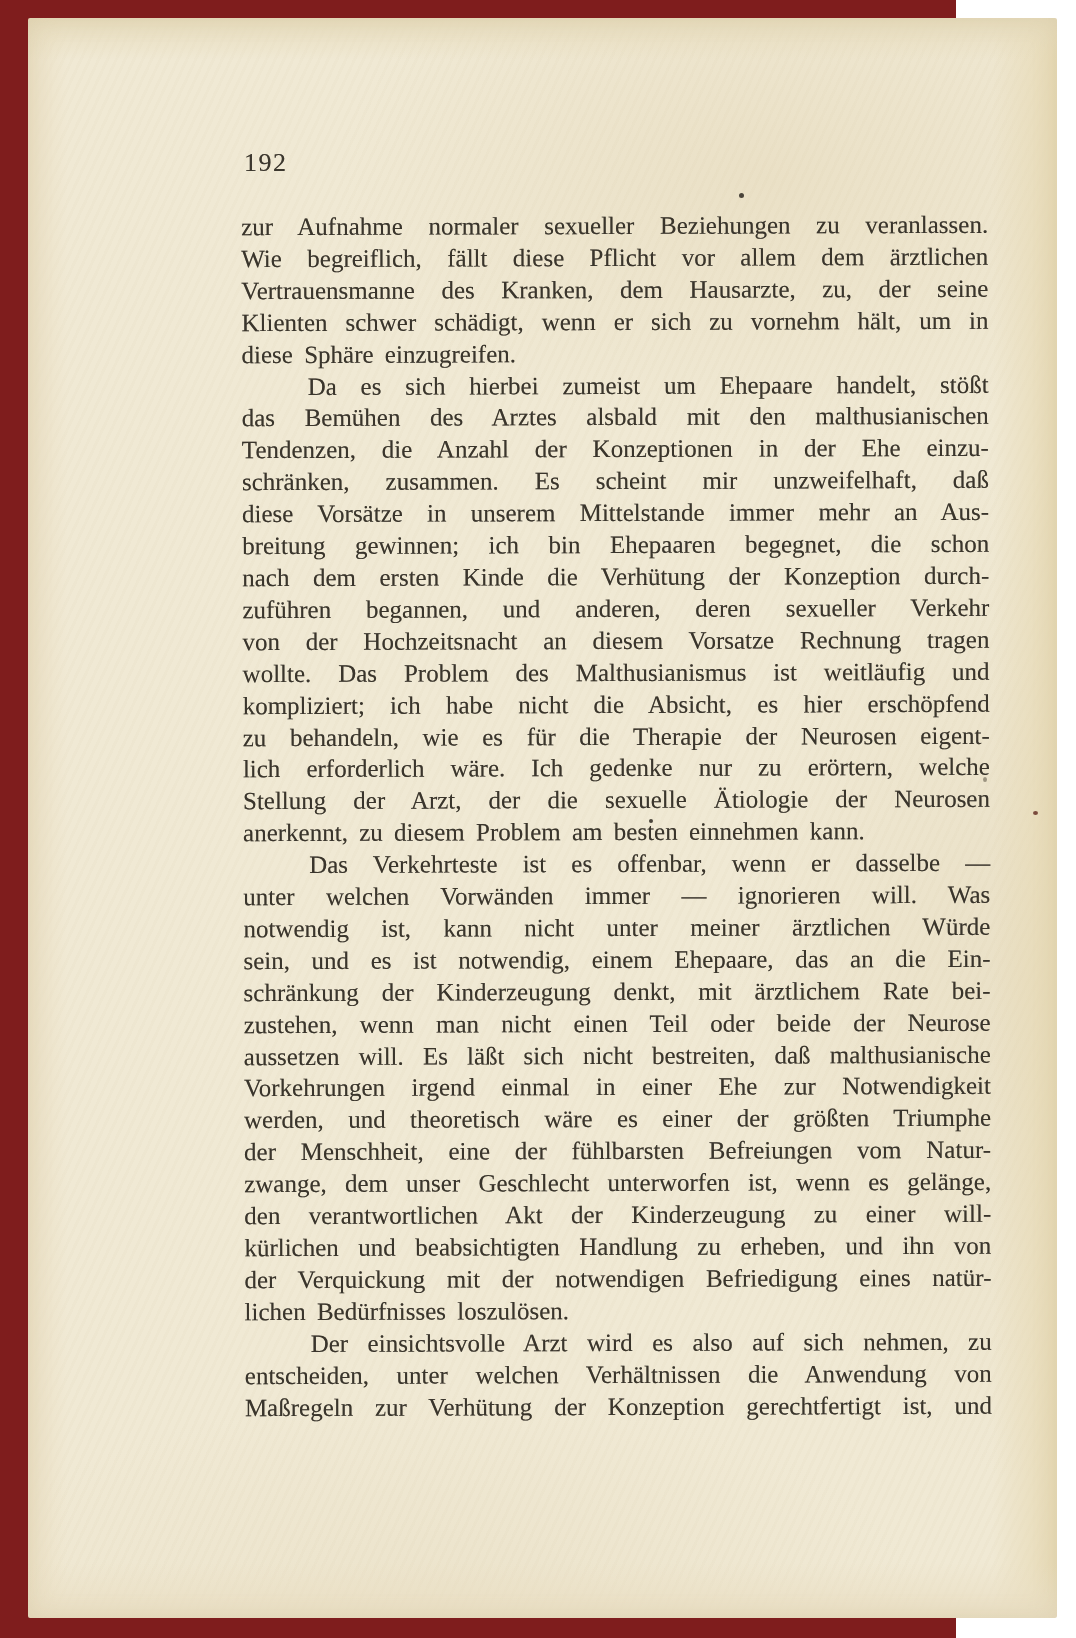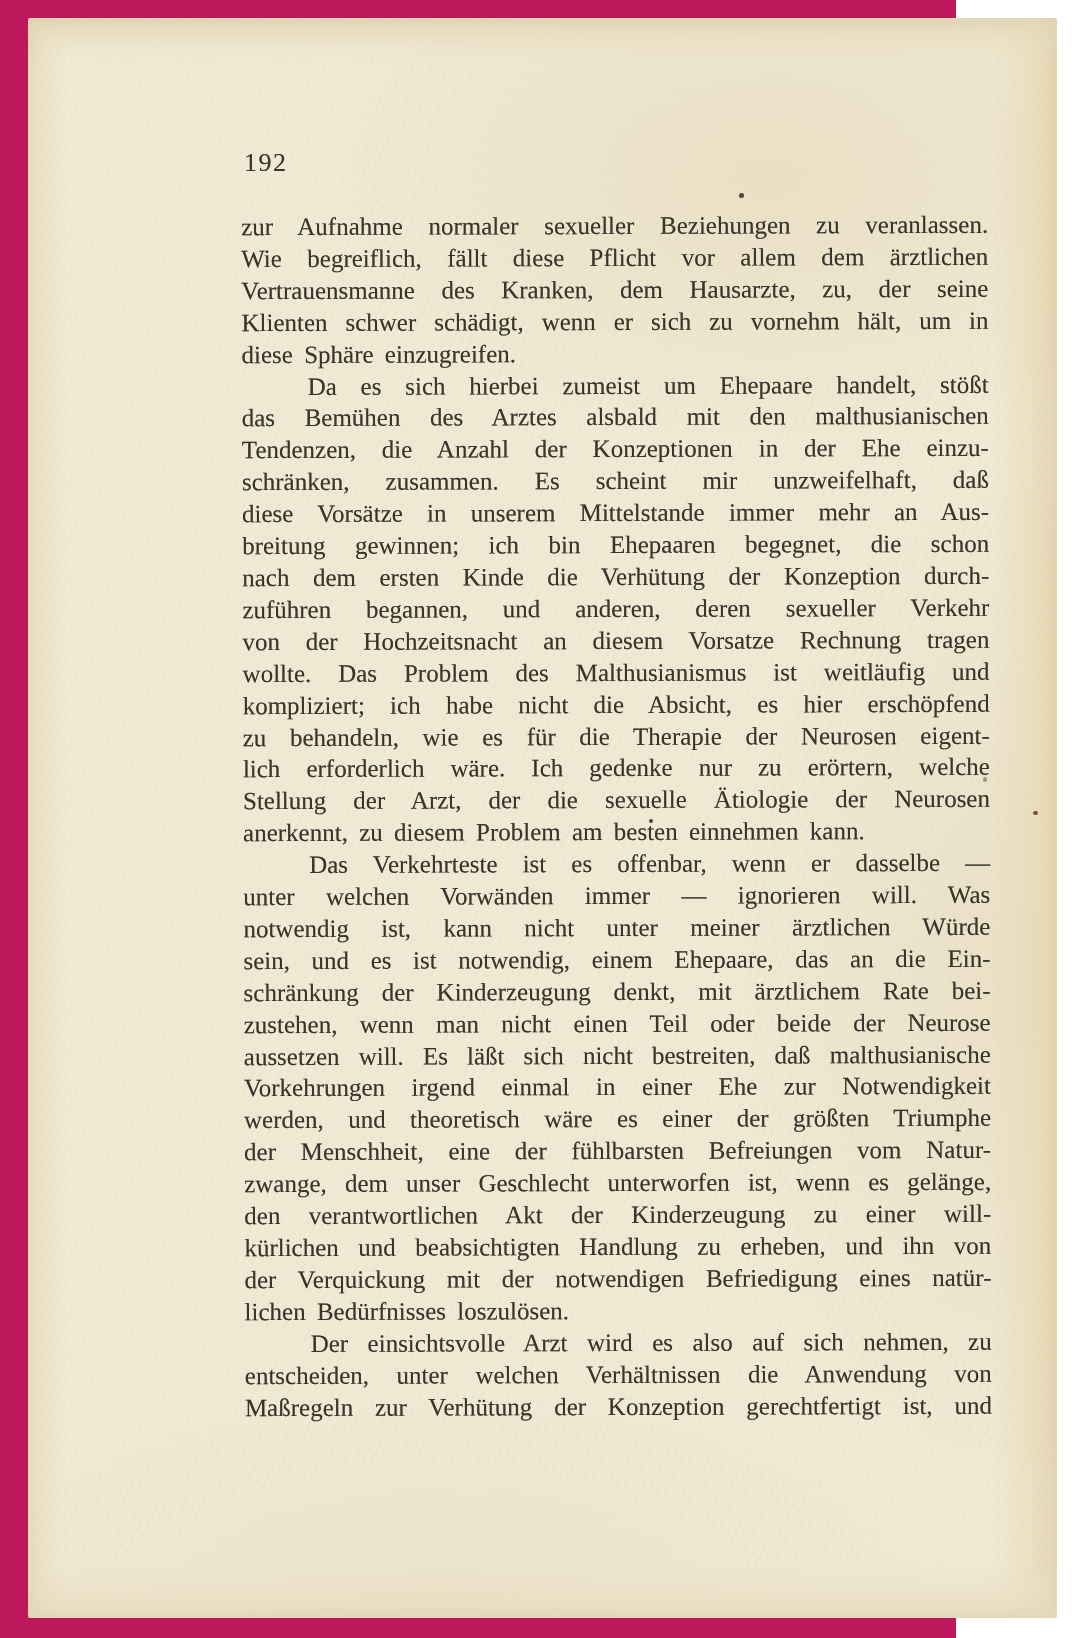--- a/index.html
+++ b/index.html
@@ -8,21 +8,21 @@
     background: #ffffff;
     width: 1076px;
     height: 1638px;
     overflow: hidden;
     font-family: "Liberation Serif", "DejaVu Serif", serif;
   }
   .scan-wrap {
     position: relative;
     width: 956px;
     height: 1638px;
-    background: #be185d;
+    background: #7f1d1d;
   }
   .paper {
     position: absolute;
     left: 28px;
     top: 18px;
     width: 1029px;
     height: 1600px;
     background-color: #f0e9d4;
     background-image:
       linear-gradient(180deg, #e7dcbd 0px, rgba(231,220,189,0) 42px),

